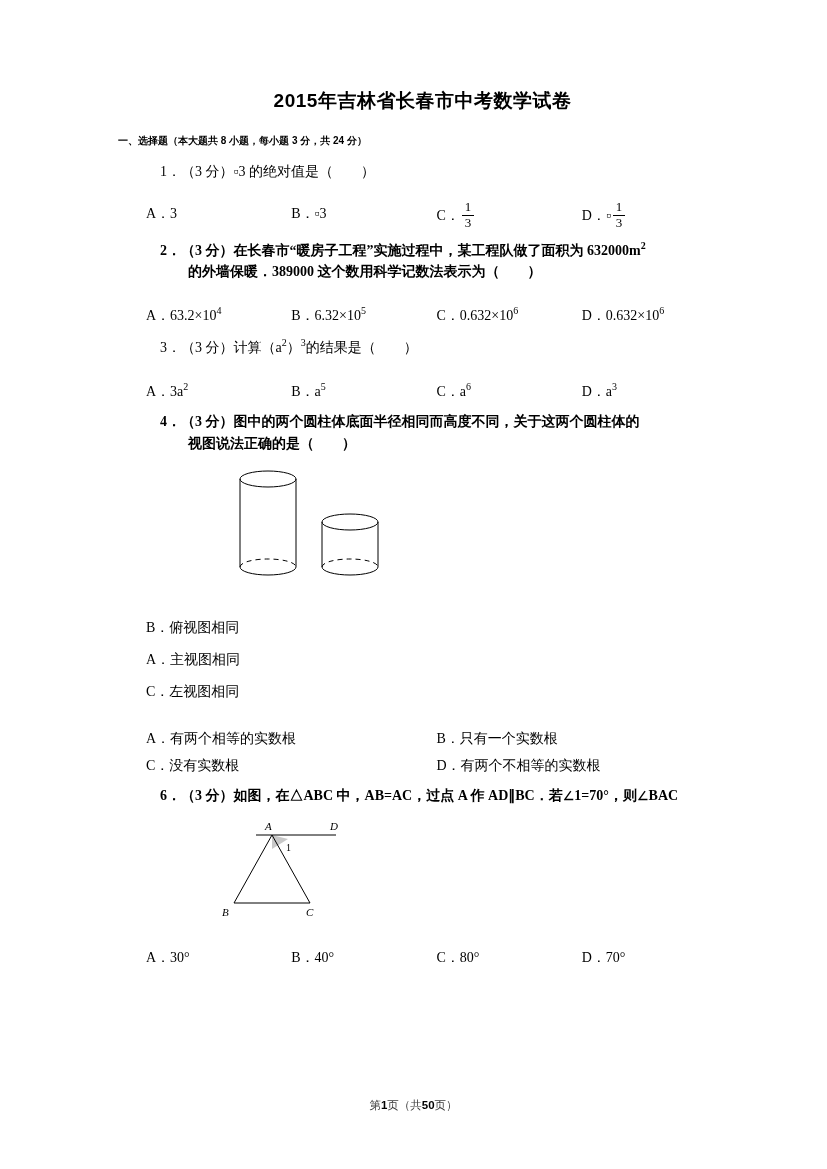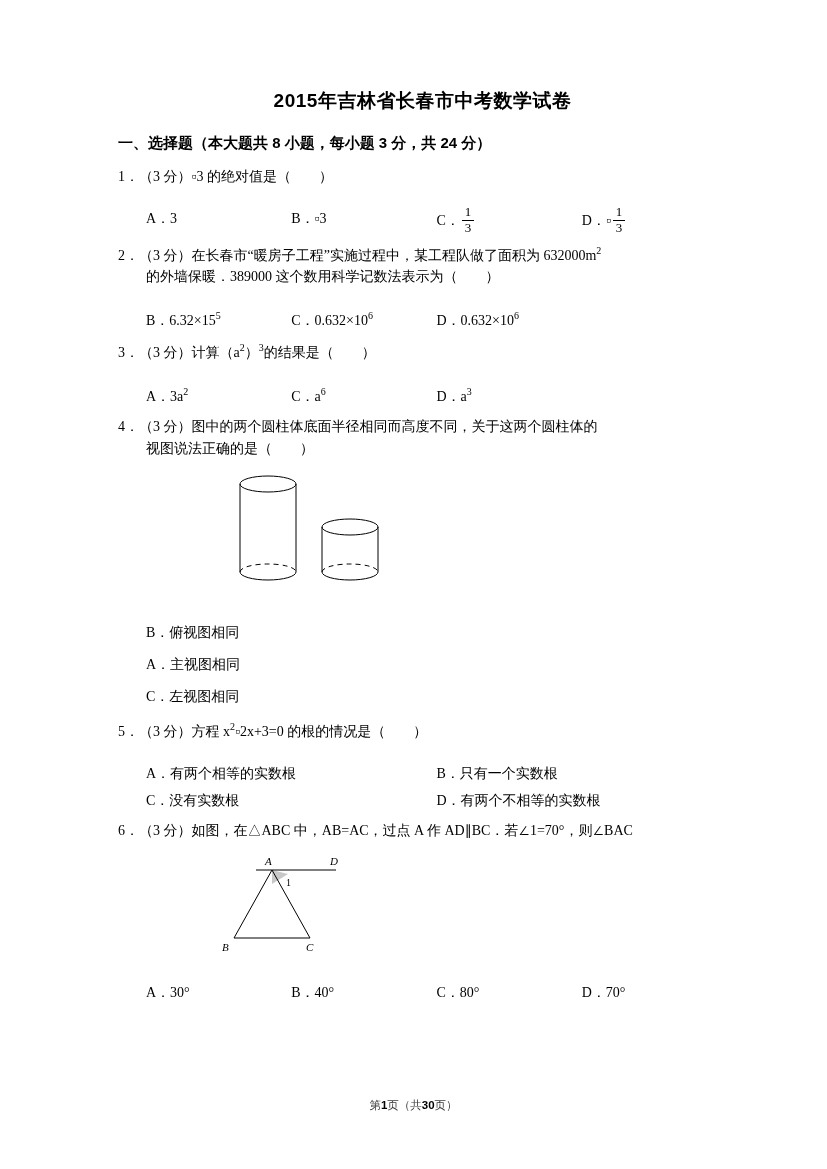--- a/index.html
+++ b/index.html
@@ -25,31 +25,32 @@
     text-align: center;
     font-family: "Liberation Sans", sans-serif;
     font-weight: bold;
     font-size: 19px;
     letter-spacing: 0.5px;
     margin: 0 0 20px 0;
   }
   .section-heading {
     font-family: "Liberation Sans", sans-serif;
     font-weight: bold;
-    font-size: 15px;
+    font-size: 10px;
     margin: 0 0 12px 0;
   }
   .q {
     margin-bottom: 4px;
     font-size: 14px;
     line-height: 1.65;
   }
   .q-stem {
     display: block;
     text-indent: 0;
+    margin-left: 42px;
   }
   .indent {
     padding-left: 28px;
   }
   .choices {
     padding-left: 28px;
     margin-top: 18px;
     margin-bottom: 6px;
     font-size: 14px;
     line-height: 1.9;
@@ -100,21 +101,21 @@
     position: absolute;
     left: 0;
     right: 0;
     bottom: 56px;
     text-align: center;
     font-size: 11.5px;
     font-family: "Liberation Sans", sans-serif;
     color: #3c3c3c;
   }
   .footer b { color: #000; }
-  .tight { line-height: 1.55; }
+  .tight { line-height: 1.55; font-weight: bold; }
 </style>
 </head>
 <body>
 
 <div class="page">
 
   <div class="doc-title">2015年吉林省长春市中考数学试卷</div>
 
   <div class="section-heading">一、选择题（本大题共 8 小题，每小题 3 分，共 24 分）</div>
 
@@ -137,34 +138,36 @@
   </div>
 
   <div class="q tight">
     <span class="q-stem">
       <span>2．</span><span>（3 分）</span><span>在长春市“暖房子工程”实施过程中，某工程队做了面积为 632000m</span><sup>2</sup>
     </span>
     <span class="q-stem indent">的外墙保暖．389000 这个数用科学记数法表示为（　　）</span>
   </div>
   <div class="choices">
     <div class="choices-row">
-      <span class="ch"><span>B．6.32×15</span><sup>5</sup></span>
+      <span class="ch"><span>A．63.2×10</span><sup>4</sup></span>
+      <span class="ch"><span>B．6.32×10</span><sup>5</sup></span>
       <span class="ch"><span>C．0.632×10</span><sup>6</sup></span>
       <span class="ch"><span>D．0.632×10</span><sup>6</sup></span>
     </div>
   </div>
 
   <div class="q">
     <span class="q-stem">
       <span>3．</span><span>（3 分）</span><span>计算（a</span><sup>2</sup><span>）</span><sup>3</sup><span>的结果是（　　）</span>
     </span>
   </div>
   <div class="choices">
     <div class="choices-row">
       <span class="ch"><span>A．3a</span><sup>2</sup></span>
+      <span class="ch"><span>B．a</span><sup>5</sup></span>
       <span class="ch"><span>C．a</span><sup>6</sup></span>
       <span class="ch"><span>D．a</span><sup>3</sup></span>
     </div>
   </div>
 
   <div class="q tight">
     <span class="q-stem">
       <span>4．</span><span>（3 分）</span><span>图中的两个圆柱体底面半径相同而高度不同，关于这两个圆柱体的</span>
     </span>
     <span class="q-stem indent">视图说法正确的是（　　）</span>
@@ -186,25 +189,20 @@
       <path d="M94,102 A28,8 0 0 1 150,102" fill="none" stroke="#000" stroke-width="1" stroke-dasharray="5,4"></path>
     </svg>
   </div>
 
   <div class="choices choices-list">
     <span class="ch">B．俯视图相同</span>
     <span class="ch">A．主视图相同</span>
     <span class="ch">C．左视图相同</span>
   </div>
 
-  <div class="q">
-    <span class="q-stem">
-      <span>5．</span><span>（3 分）</span><span>方程 x</span><sup>2</sup>▫<span>2x+3=0 的根的情况是（　　）</span>
-    </span>
-  </div>
   <div class="choices">
     <div class="choices-row two">
       <span class="ch">A．有两个相等的实数根</span>
       <span class="ch">B．只有一个实数根</span>
     </div>
     <div class="choices-row two">
       <span class="ch">C．没有实数根</span>
       <span class="ch">D．有两个不相等的实数根</span>
     </div>
   </div>
@@ -237,16 +235,16 @@
   <div class="choices">
     <div class="choices-row">
       <span class="ch">A．30°</span>
       <span class="ch">B．40°</span>
       <span class="ch">C．80°</span>
       <span class="ch">D．70°</span>
     </div>
   </div>
 
   <div class="footer">
-    <span>第</span><b>1</b><span>页（共</span><b>30</b><span>页）</span>
+    <span>第</span><b>1</b><span>页（共</span><b>50</b><span>页）</span>
   </div>
 
 </div>
 
 </body></html>

